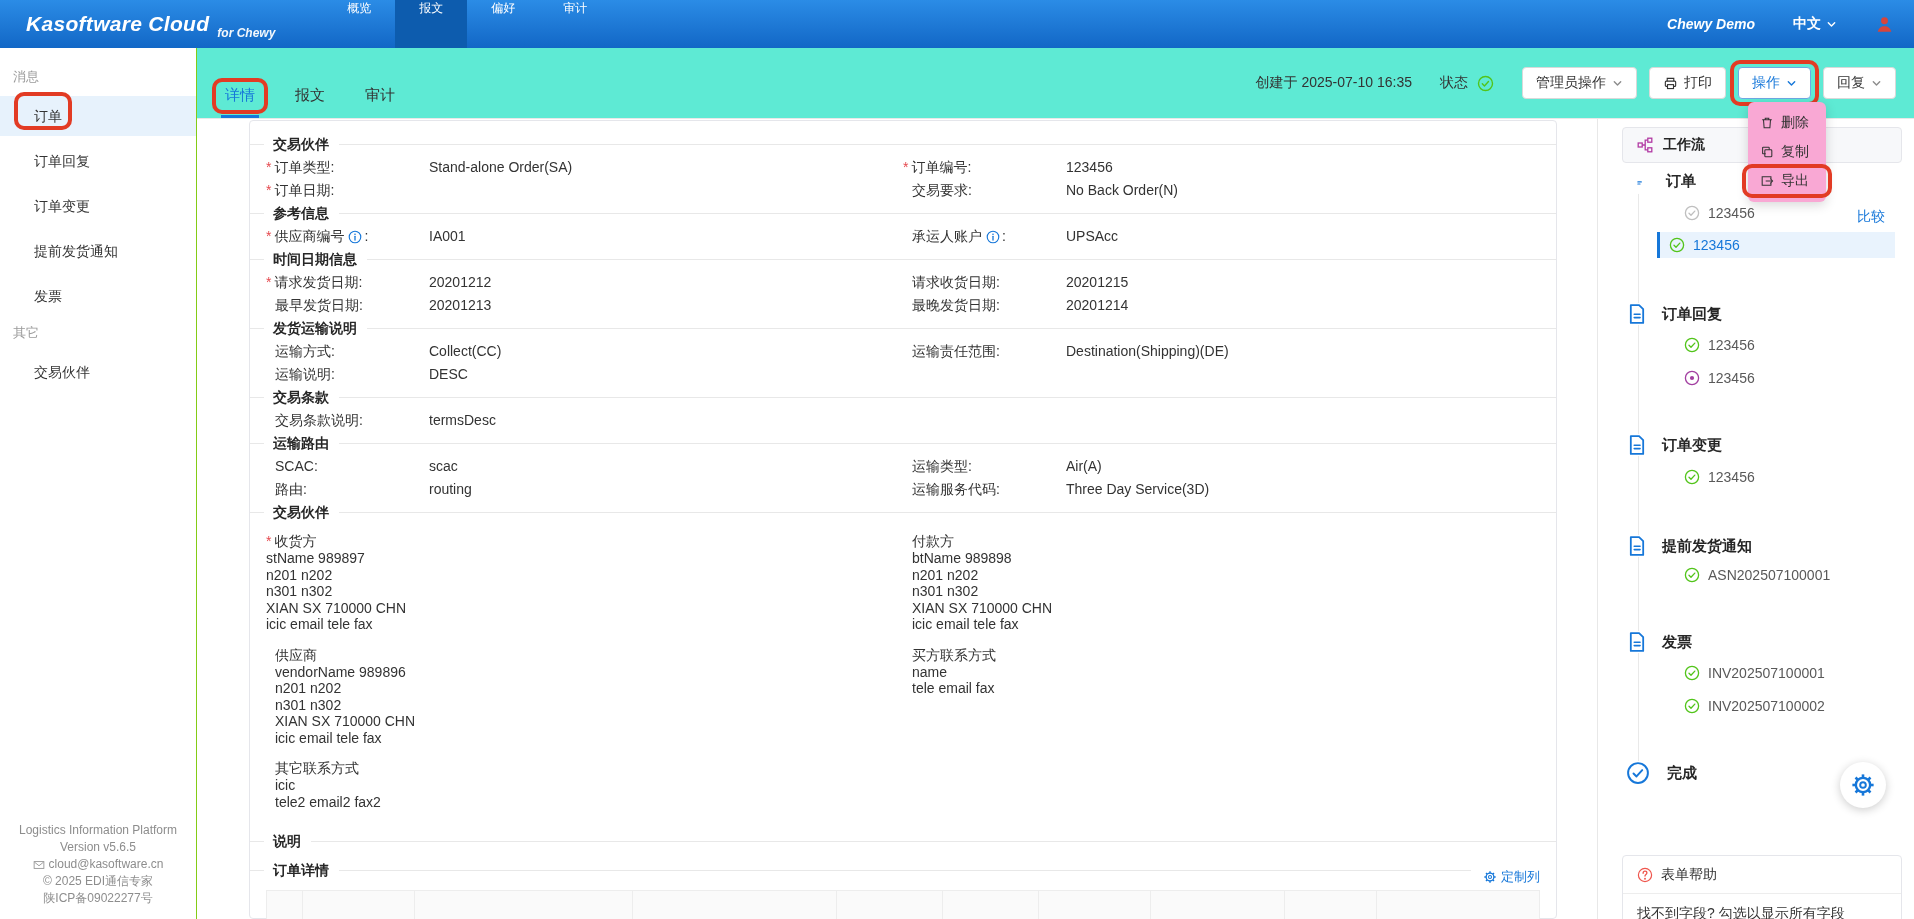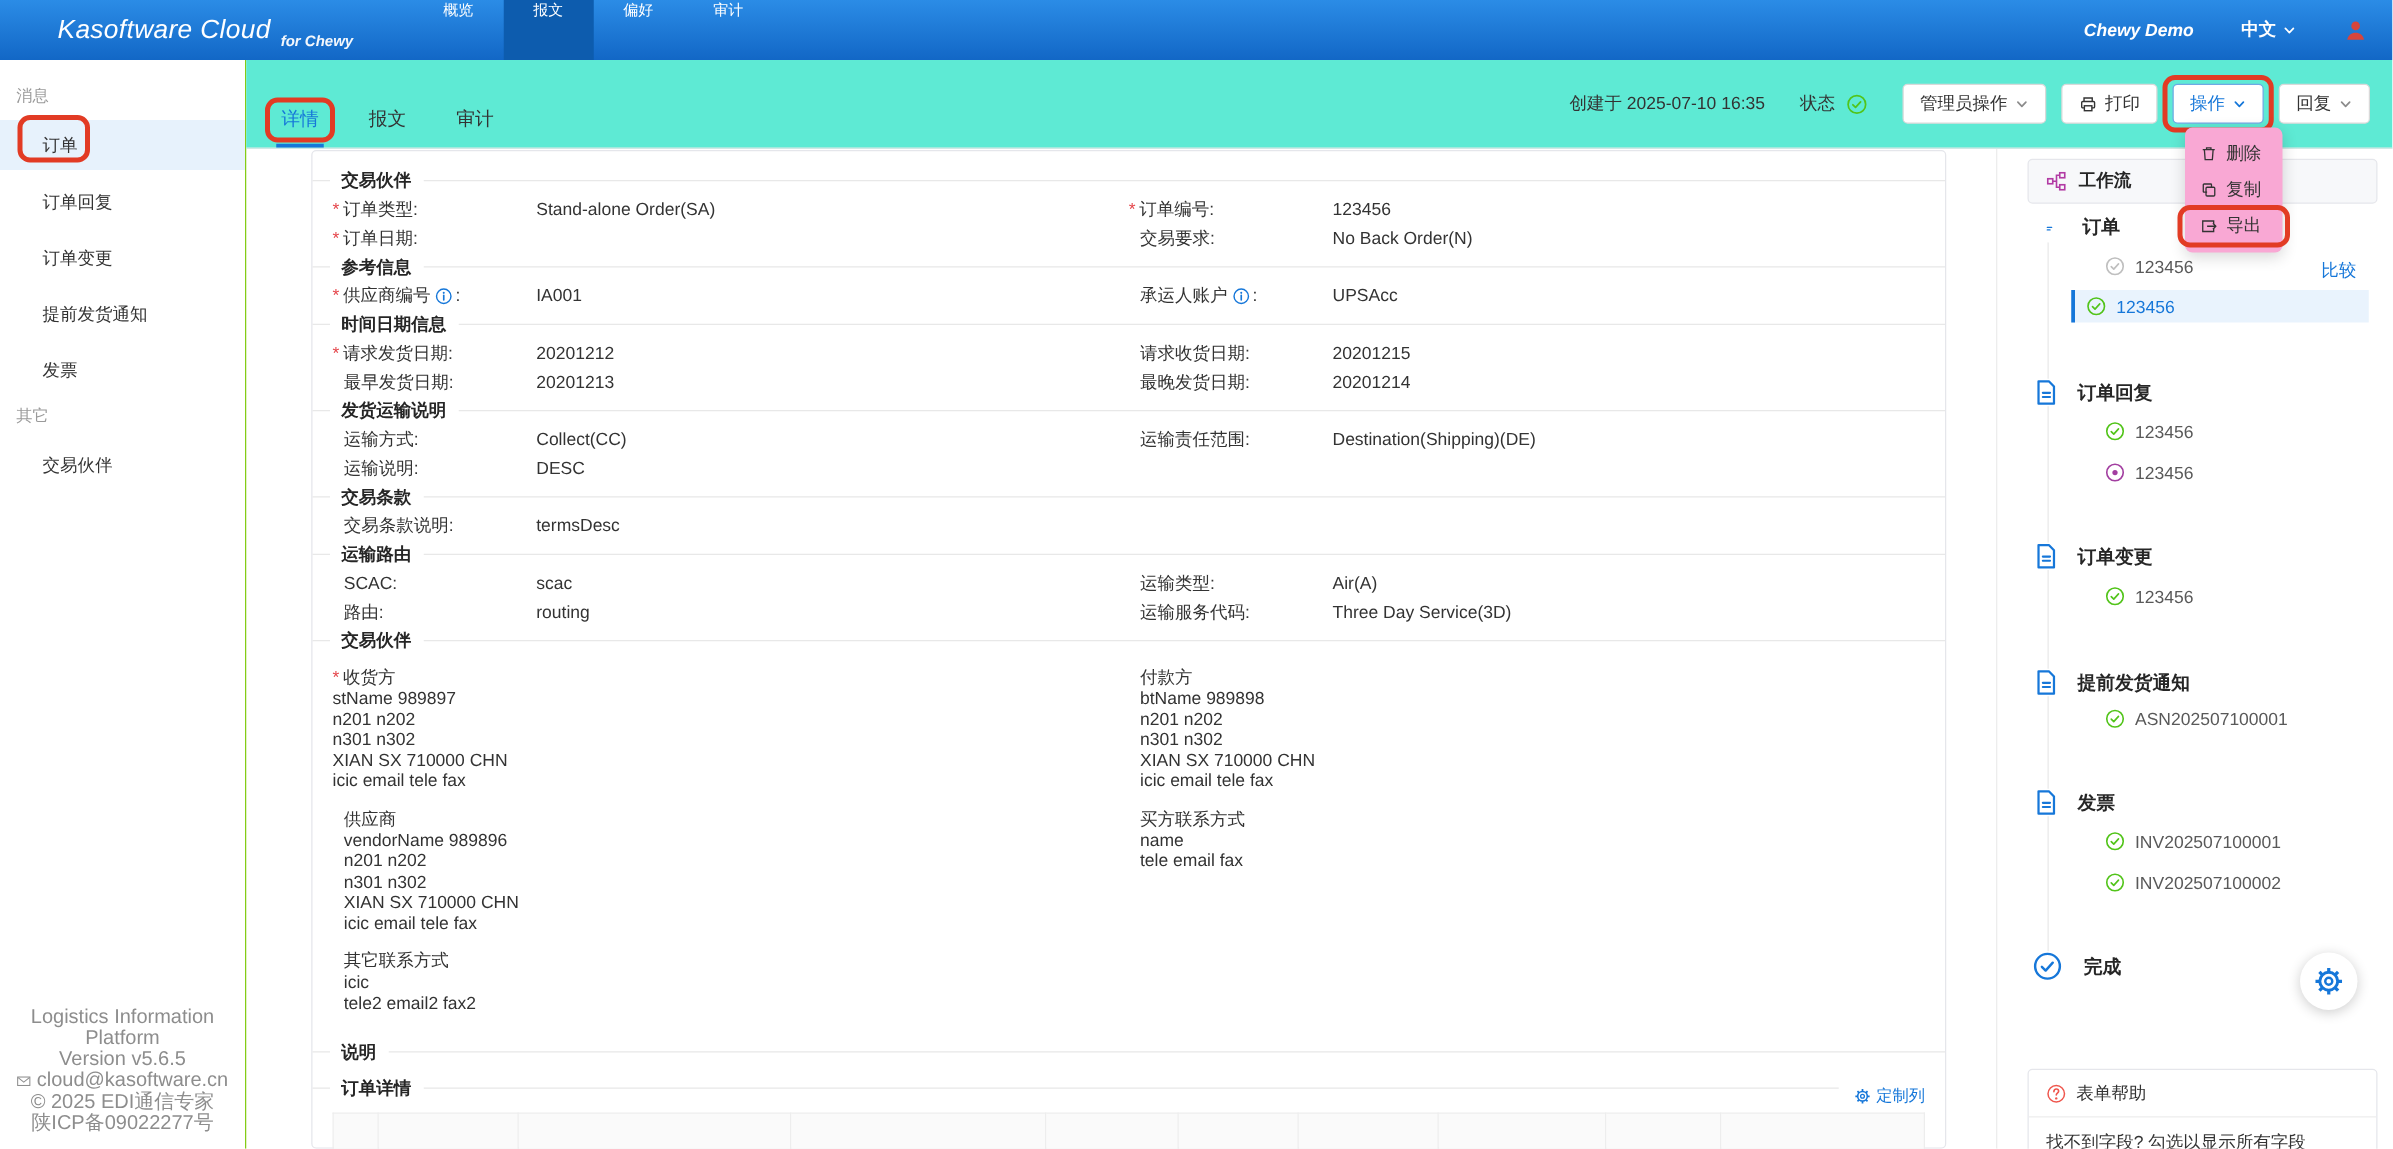--- a/index.html
+++ b/index.html
@@ -5,36 +5,36 @@
 *{box-sizing:border-box;margin:0;padding:0}
 html,body{width:1914px;height:919px}
 body{position:relative;overflow:hidden;background:#fff;color:#333;
   font-family:"Liberation Sans","DejaVu Sans",sans-serif;font-size:14px}
 svg{display:block}
 
 
 .navbar{position:absolute;left:0;top:0;right:0;height:48px;z-index:6;
   background:linear-gradient(180deg,#2b8ce6 0%,#1267c6 100%);
   display:flex;align-items:center;color:#fff}
-.logo{margin-left:46px;font-size:21px;font-weight:400;font-style:italic;letter-spacing:.3px}
+.logo{margin-left:26px;font-size:21px;font-weight:700;font-style:italic;letter-spacing:.3px}
 .logo-sub{font-size:12px;font-style:italic;font-weight:700;align-self:flex-end;margin:0 0 8px 8px;opacity:.95}
 .nav-items{display:flex;margin-left:48px;height:100%}
 .nav-item{padding:0 24px;display:flex;align-items:flex-start;font-size:12px;font-weight:400;cursor:pointer}
 .nav-item.active{background:#0d5cae}
 .nav-right{margin-left:auto;display:flex;align-items:center;gap:38px;margin-right:20px}
 .nav-user{font-style:italic;font-weight:700;font-size:14px}
 .nav-lang{display:flex;align-items:center;gap:5px;font-size:14px;font-weight:700;cursor:pointer}
 .person{color:#d6453c}
 
 
 .sidebar{position:absolute;left:0;top:48px;bottom:0;width:197px;background:#fff;border-right:1px solid #84cc16;z-index:2}
 .side-title{margin:20px 0 10px 13px;color:#9a9a9a;font-size:13px}
 .side-item{position:relative;height:40px;line-height:40px;padding-left:34px;margin-bottom:5px;font-size:14px;color:#333;cursor:pointer}
 .side-item.selected{background:#e7f2fc}
-.side-footer{position:absolute;left:0;right:0;bottom:12px;text-align:center;color:#8d8d8d;font-size:16px;line-height:17px}
+.side-footer{position:absolute;left:0;right:0;bottom:12px;text-align:center;color:#8d8d8d;font-size:12px;line-height:17px}
 .side-footer .mailrow{display:flex;align-items:center;justify-content:center;gap:4px}
 
 
 .toolbar{position:absolute;left:197px;top:48px;right:0;height:71px;background:#5eead4;border-bottom:1px solid #e8e8e8;display:flex;z-index:3}
 .tabs{display:flex;align-items:flex-end;margin-left:26px;gap:36px}
 .tab{position:relative;padding:0 2px 13px;font-size:15px;color:#333;cursor:pointer}
 .tab.active{color:#1677d9}
 .tab.active .tab-underline{position:absolute;left:-2px;right:-2px;bottom:0;height:3px;background:#1677d9}
 .toolbar-right{margin-left:auto;display:flex;align-items:center;margin-right:18px}
 .meta-created{font-size:14px;color:#333}

